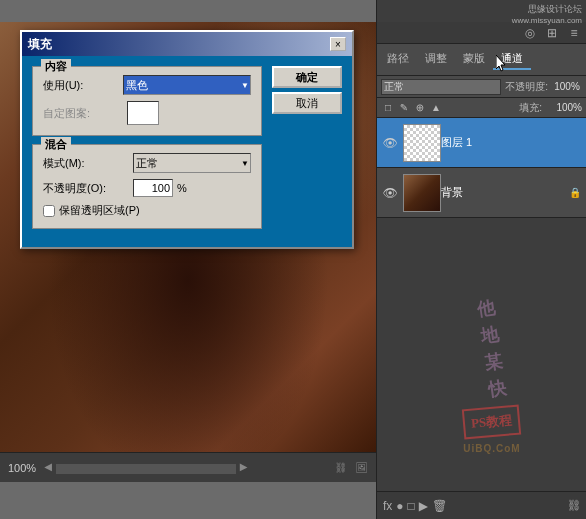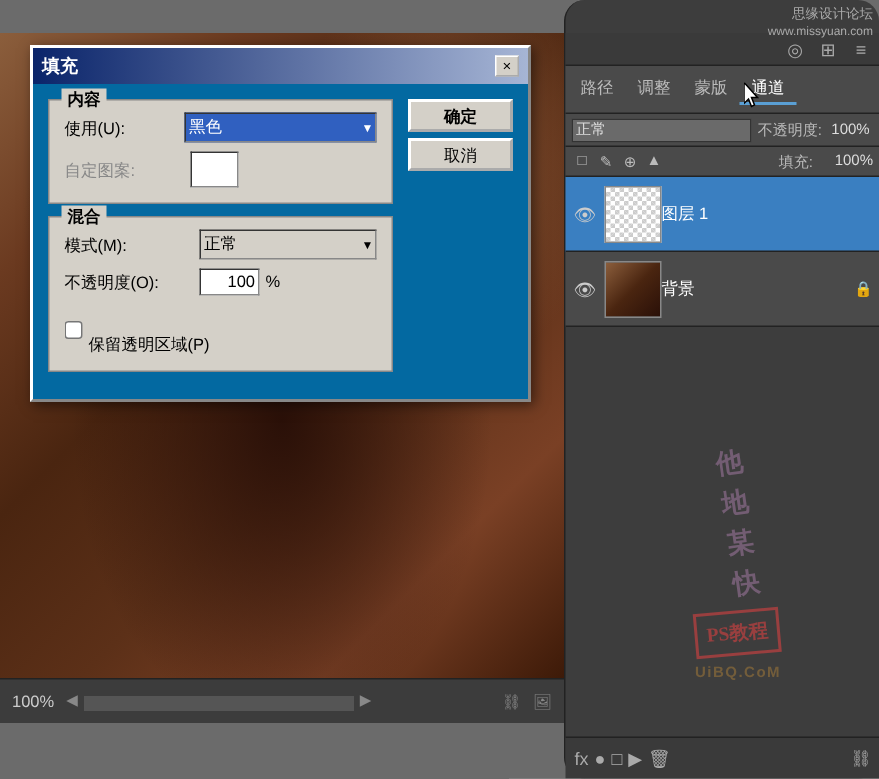--- a/index.html
+++ b/index.html
@@ -24,21 +24,20 @@
 
     
     .right-panel {
       position: absolute;
       top: 0;
       right: 0;
       width: 210px;
       height: 519px;
       background: #3d3d3d;
       border-left: 1px solid #222;
-      border-radius: 14px;
     }
 
     
     .layers-header {
       height: 22px;
       background: #4a4a4a;
       display: flex;
       align-items: center;
       padding: 0 4px;
       gap: 4px;
@@ -476,21 +475,20 @@
 
     .checkbox-input {
       width: 12px;
       height: 12px;
       margin-right: 4px;
     }
 
     .checkbox-label {
       font-size: 11px;
       color: #000;
-      margin-top: 19px;
     }
 
     
     .dialog-buttons {
       position: absolute;
       top: 10px;
       right: 10px;
       display: flex;
       flex-direction: column;
       gap: 4px;

